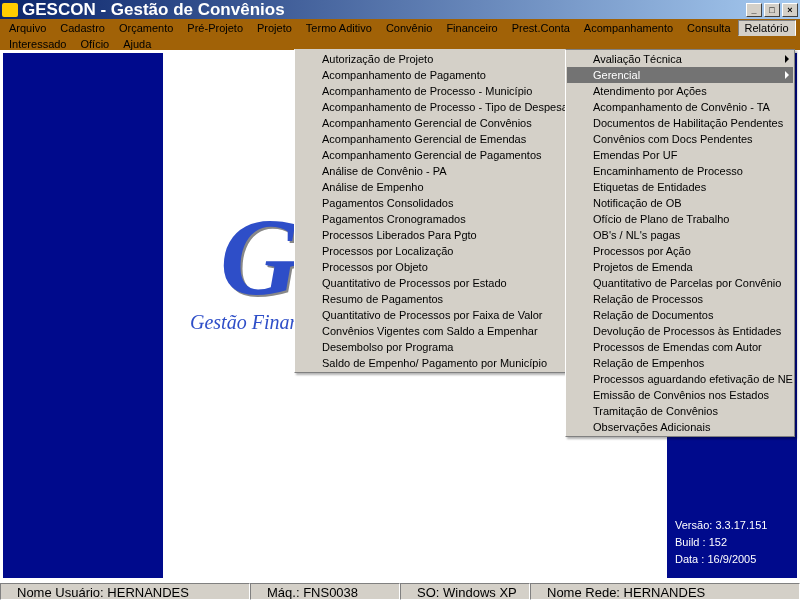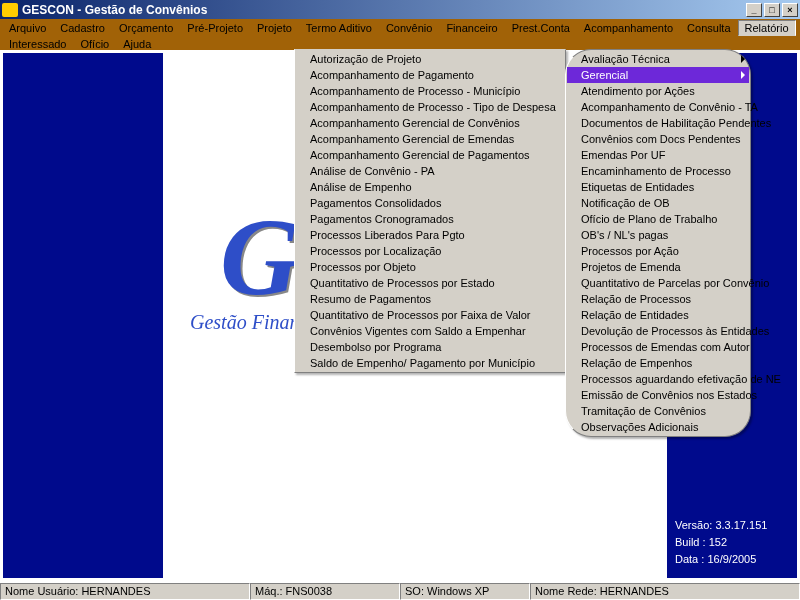--- a/index.html
+++ b/index.html
@@ -21,21 +21,21 @@
     color: #fff;
     font-weight: bold;
   }
   .titlebar .icon {
     width: 16px; height: 14px;
     background: #ffcc00;
     border-radius: 2px;
     margin-right: 4px;
     display: inline-block;
   }
-  .titlebar .title { flex: 1; font-size: 12px; }
+  .titlebar .title { flex: 1; font-size: 17px; }
   .titlebar .winbtns { display: flex; gap: 2px; }
   .winbtn {
     width: 16px; height: 14px;
     background: #d4d0c8;
     border: 1px solid #fff;
     border-right-color: #404040;
     border-bottom-color: #404040;
     font-size: 9px;
     line-height: 12px;
     text-align: center;
@@ -128,44 +128,44 @@
     left: 0; right: 0; bottom: 0;
     height: 18px;
     display: flex;
     background: #d4d0c8;
     border-top: 1px solid #fff;
   }
   .statuscell {
     border: 1px solid #808080;
     border-right-color: #fff;
     border-bottom-color: #fff;
-    padding: 1px 4px;
-    font-size: 11px;
+    padding: 1px 16px;
+    font-size: 13px;
     white-space: nowrap;
     overflow: hidden;
   }
   .dropdown {
     position: absolute;
     background: #d4d0c8;
     border: 1px solid #808080;
     border-top-color: #d4d0c8;
     border-left-color: #fff;
     box-shadow: 2px 2px 2px rgba(0,0,0,.3);
     z-index: 15;
     padding: 1px;
   }
   .dropdown .ditem {
-    padding: 2px 20px 2px 14px;
+    padding: 2px 20px 2px 26px;
     white-space: nowrap;
     cursor: default;
     position: relative;
     font-size: 11px;
   }
   .dropdown .ditem.hover, .dropdown .ditem:hover {
-    background: #6d28d9;
+    background: #737373;
     color: #fff;
   }
   .dropdown .ditem .arrow {
     position: absolute;
     right: 4px; top: 4px;
     width: 0; height: 0;
     border-top: 4px solid transparent;
     border-bottom: 4px solid transparent;
     border-left: 4px solid #000;
   }
@@ -255,38 +255,38 @@
     <div class="ditem">Processos por Localização</div>
     <div class="ditem">Processos por Objeto</div>
     <div class="ditem">Quantitativo de Processos por Estado</div>
     <div class="ditem">Resumo de Pagamentos</div>
     <div class="ditem">Quantitativo de Processos por Faixa de Valor</div>
     <div class="ditem">Convênios Vigentes com Saldo a Empenhar</div>
     <div class="ditem">Desembolso por Programa</div>
     <div class="ditem">Saldo de Empenho/ Pagamento por Município</div>
   </div>
 
-<div class="dropdown" id="dd-right" style="left:565px; top:49px; width:186px; border-top-color:#808080;border-radius:26px;">
+<div class="dropdown" id="dd-right" style="left:565px; top:49px; width:230px; border-top-color:#808080;">
     <div class="ditem">Avaliação Técnica<span class="arrow"></span></div>
     <div class="ditem hover">Gerencial<span class="arrow"></span></div>
     <div class="ditem">Atendimento por Ações</div>
     <div class="ditem">Acompanhamento de Convênio - TA</div>
     <div class="ditem">Documentos de Habilitação Pendentes</div>
     <div class="ditem">Convênios com Docs Pendentes</div>
     <div class="ditem">Emendas Por UF</div>
     <div class="ditem">Encaminhamento de Processo</div>
     <div class="ditem">Etiquetas de Entidades</div>
     <div class="ditem">Notificação de OB</div>
     <div class="ditem">Ofício de Plano de Trabalho</div>
     <div class="ditem">OB's / NL's pagas</div>
     <div class="ditem">Processos por Ação</div>
     <div class="ditem">Projetos de Emenda</div>
     <div class="ditem">Quantitativo de Parcelas por Convênio</div>
     <div class="ditem">Relação de Processos</div>
-    <div class="ditem">Relação de Entidades</div>
+    <div class="ditem">Relação de Documentos</div>
     <div class="ditem">Devolução de Processos às Entidades</div>
     <div class="ditem">Processos de Emendas com Autor</div>
     <div class="ditem">Relação de Empenhos</div>
     <div class="ditem">Processos aguardando efetivação de NE</div>
     <div class="ditem">Emissão de Convênios nos Estados</div>
     <div class="ditem">Tramitação de Convênios</div>
     <div class="ditem">Observações Adicionais</div>
   </div>
 
 </body></html>

